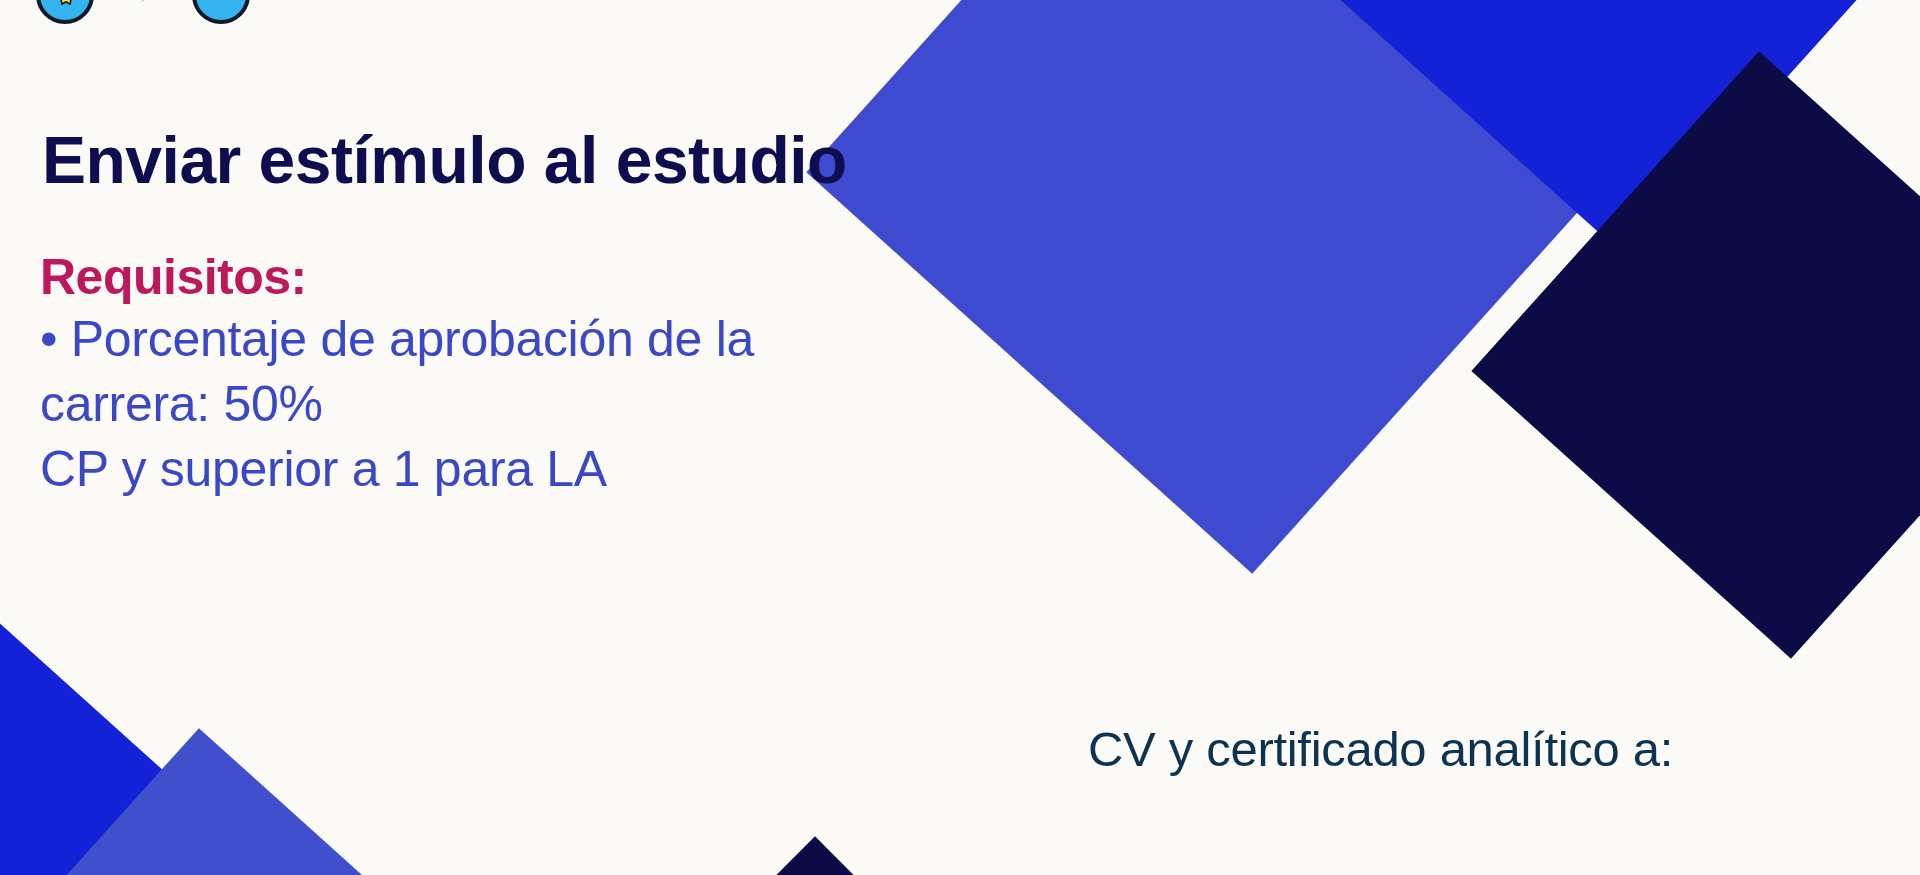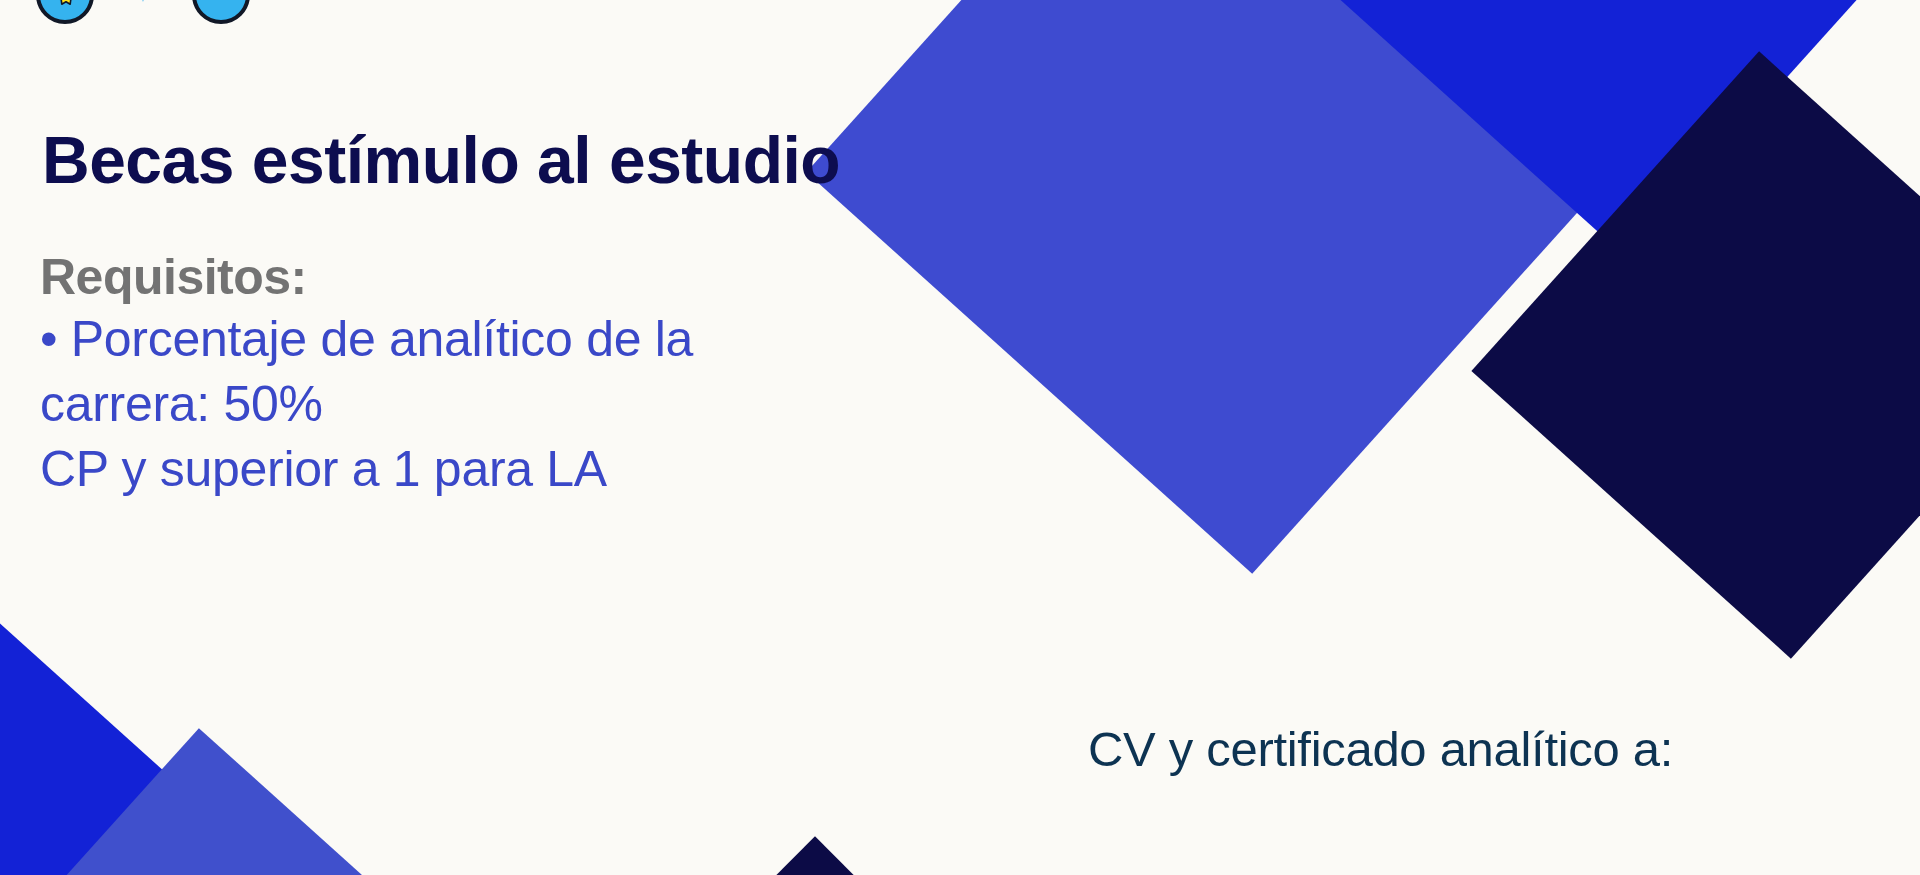--- a/index.html
+++ b/index.html
@@ -137,21 +137,21 @@
   .requisitos-block {
     position: absolute;
     left: 40px;
     top: 248px;
     width: 900px;
   }
   .requisitos-heading {
     font-size: 50px;
     line-height: 1.18;
     font-weight: bold;
-    color: #737373;
+    color: #be185d;
     letter-spacing: -0.5px;
   }
   .req-line {
     font-size: 50px;
     line-height: 1.30;
     color: #3a48c8;
     letter-spacing: -0.3px;
   }
 
   .send-block {
@@ -193,25 +193,25 @@
     <div class="badge-icon">
       <svg width="34" height="34" viewBox="0 0 34 34" aria-hidden="true">
         <path d="M17 17 L25 8" stroke="#16265e" stroke-width="2.6" stroke-linecap="round" fill="none"></path>
         <path d="M17 17 L17 10" stroke="#16265e" stroke-width="2.6" stroke-linecap="round" fill="none"></path>
       </svg>
     </div>
   </div>
 
   <div class="content">
 
-    <h1 class="page-title">Becas estímulo al estudio</h1>
+    <h1 class="page-title">Enviar estímulo al estudio</h1>
 
     <div class="requisitos-block">
       <div class="requisitos-heading">Requisitos:</div>
-      <div class="req-line">• Porcentaje de analítico de la</div>
+      <div class="req-line">• Porcentaje de aprobación de la</div>
       <div class="req-line">carrera: 50%</div>
       <div class="req-line">CP y superior a 1 para LA</div>
     </div>
 
     <div class="send-block">
       <div class="send-line">CV y certificado analítico a:</div>
     </div>
 
   </div>
 </div>

